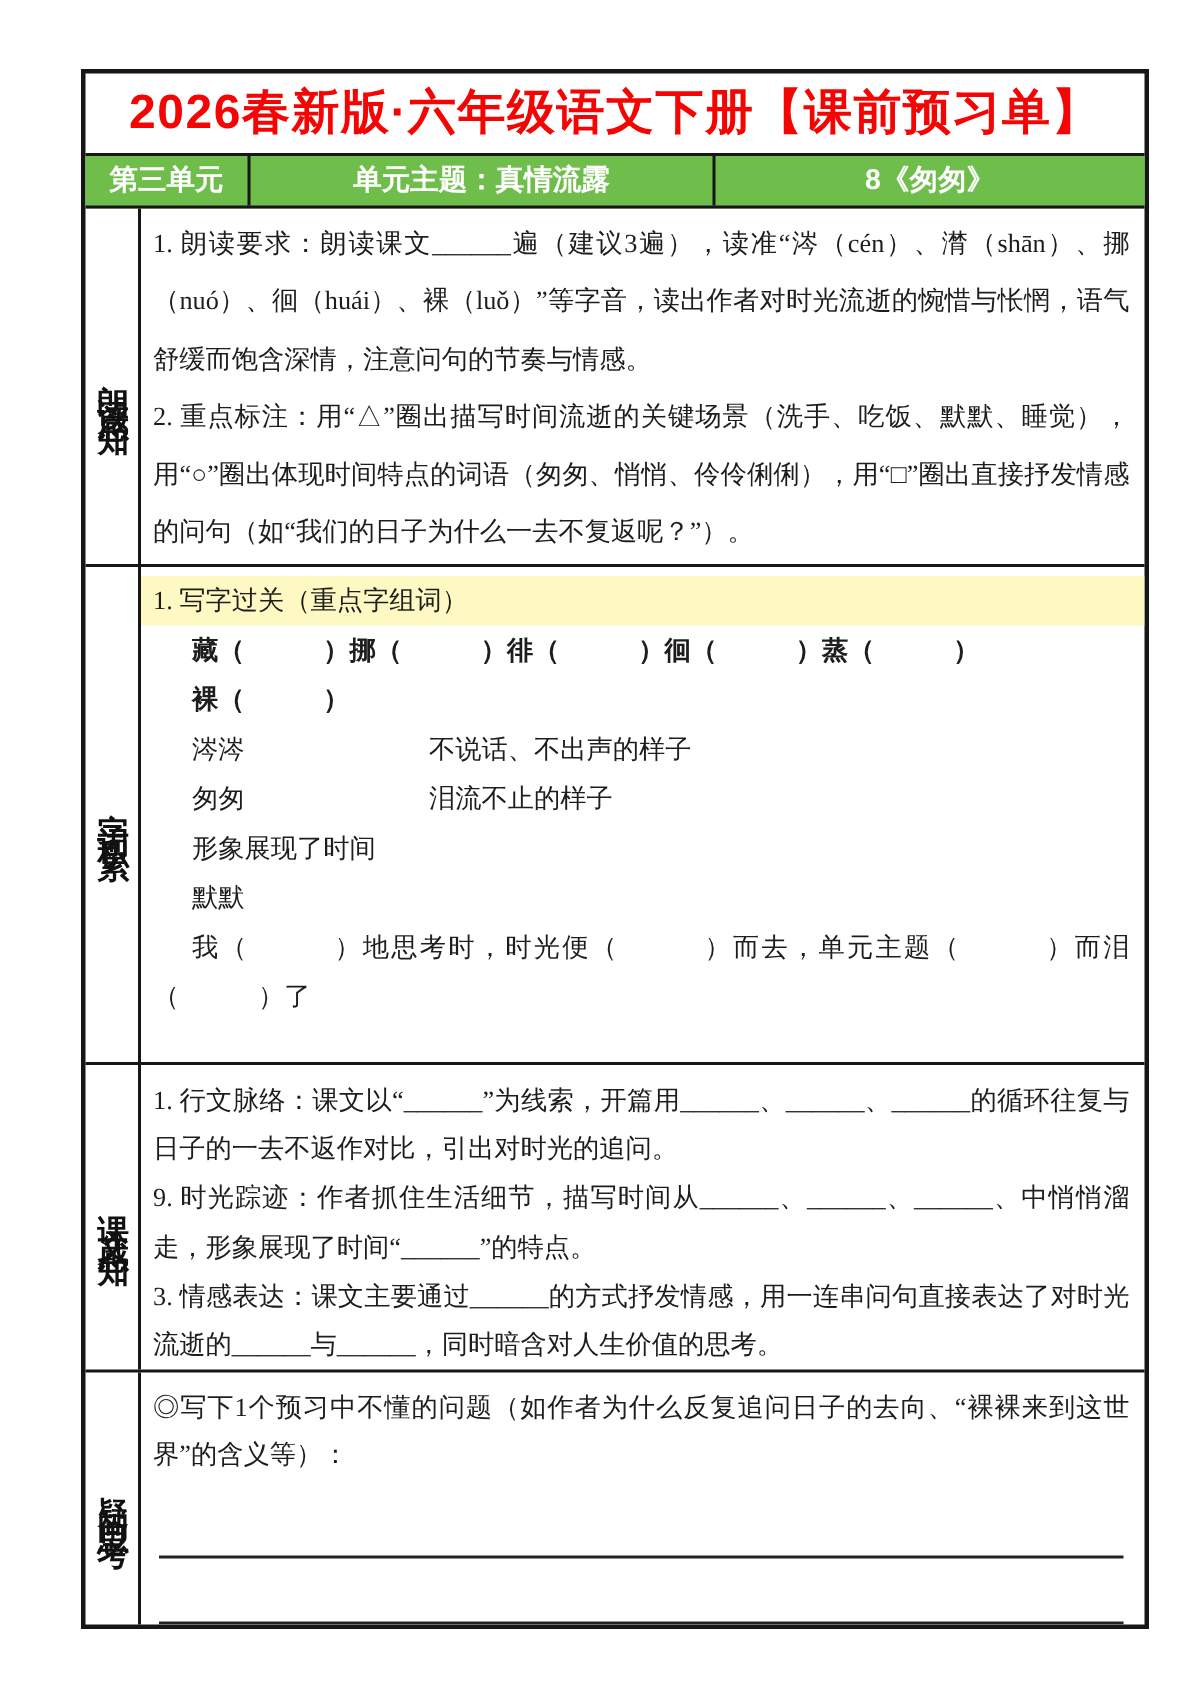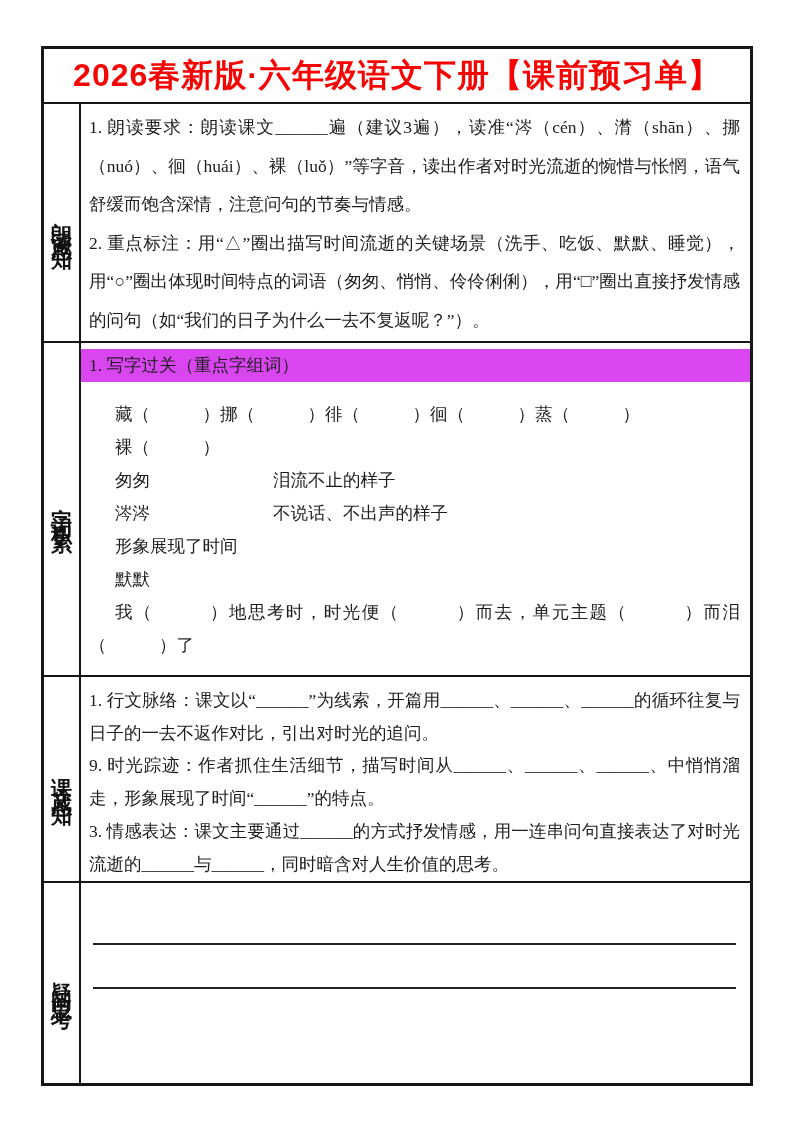--- a/index.html
+++ b/index.html
@@ -1,21 +1,21 @@
 <!DOCTYPE html>
 <html><head>
 <meta charset="utf-8">
 <style>
   * { margin: 0; padding: 0; box-sizing: border-box; }
   html, body { width: 793px; height: 1122px; background: #ffffff; }
   body { font-family: "Liberation Serif", serif; color: #1d1d1d; position: relative; }
 
   .sheet {
     position: absolute;
-    left: 41px; top: 46px;
+    left: 54px; top: 46px;
     width: 712px; height: 1040px;
     border: 3px solid #161616;
     background: #ffffff;
     display: flex; flex-direction: column;
   }
 
   .title-row {
     height: 55px;
     border-bottom: 2px solid #161616;
     display: flex; align-items: center; justify-content: center;
@@ -73,26 +73,26 @@
     overflow: hidden;
   }
 
   
   .row-reading .para { line-height: 38.5px; text-align: justify; }
 
   
   .row-words .row-content { padding-top: 6px; }
   .line33 { line-height: 33px; }
   .hl {
-    background: #d946ef;
-    margin: 0 -10px 16px -8px;
+    background: #fef9c3;
+    margin: 0 -10px 0 -8px;
     padding: 0 20px 0 8px;
     line-height: 33px;
   }
-  .indent { padding-left: 26px; }
+  .indent { padding-left: 26px; font-weight: bold; }
   .pair { display: flex; line-height: 33px; padding-left: 26px; }
   .pair .word { width: 158px; flex: none; }
   .fillline { line-height: 33px; text-indent: 26px; text-align: justify; }
 
   
   .row-text .para { line-height: 32.7px; text-align: justify; }
   .row-text .row-content { padding-top: 7px; }
 
   
   .row-question .para { line-height: 31px; text-align: justify; }
@@ -104,20 +104,25 @@
   }
   .blank-line.first { margin-top: 10px; }
 </style>
 </head>
 <body>
 
 <div class="sheet">
 
   <div class="title-row" style="color: rgb(244, 5, 4);">2026春新版·六年级语文下册【课前预习单】</div>
 
+  <div class="green-bar" style="background: rgb(111, 190, 75);">
+    <div class="gcell g1">第三单元</div>
+    <div class="gcell g2">单元主题：真情流露</div>
+    <div class="gcell g3">8《匆匆》</div>
+  </div>
 
   <div class="row bordered row-reading">
     <div class="row-label">
       <span>朗读感知</span>
     </div>
     <div class="row-content">
       <p class="para">1. 朗读要求：朗读课文______遍（建议3遍），读准“涔（cén）、潸（shān）、挪（nuó）、徊（huái）、裸（luǒ）”等字音，读出作者对时光流逝的惋惜与怅惘，语气舒缓而饱含深情，注意问句的节奏与情感。</p>
       <p class="para">2. 重点标注：用“△”圈出描写时间流逝的关键场景（洗手、吃饭、默默、睡觉），用“○”圈出体现时间特点的词语（匆匆、悄悄、伶伶俐俐），用“□”圈出直接抒发情感的问句（如“我们的日子为什么一去不复返呢？”）。</p>
       <p class="para">3. 基础梳理：试着说说作者是如何描写时间流逝的：________________</p>
     </div>
@@ -126,26 +131,26 @@
   <div class="row bordered row-words">
     <div class="row-label">
       <span>字词积累</span>
     </div>
     <div class="row-content">
       <div class="hl">1. 写字过关（重点字组词）</div>
       <div class="line33 indent">藏（　　　）挪（　　　）徘（　　　）徊（　　　）蒸（　　　）</div>
       <div class="line33 indent">裸（　　　）</div>
 
       <div class="pair">
+        <span class="word">涔涔</span>
+        <span class="def">不说话、不出声的样子</span>
+      </div>
+      <div class="pair">
         <span class="word">匆匆</span>
         <span class="def">泪流不止的样子</span>
-      </div>
-      <div class="pair">
-        <span class="word">涔涔</span>
-        <span class="def">不说话、不出声的样子</span>
       </div>
       <div class="pair">
         <span class="def">形象展现了时间</span>
       </div>
       <div class="pair">
         <span class="word">默默</span>
       </div>
 
       <p class="fillline">我（　　　）地思考时，时光便（　　　）而去，单元主题（　　　）而泪（　　　）了</p>
     </div>
@@ -160,18 +165,19 @@
       <p class="para">9. 时光踪迹：作者抓住生活细节，描写时间从______、______、______、中悄悄溜走，形象展现了时间“______”的特点。</p>
       <p class="para">3. 情感表达：课文主要通过______的方式抒发情感，用一连串问句直接表达了对时光流逝的______与______，同时暗含对人生价值的思考。</p>
     </div>
   </div>
 
   <div class="row row-question">
     <div class="row-label">
       <span>疑问思考</span>
     </div>
     <div class="row-content">
+      <p class="para">◎写下1个预习中不懂的问题（如作者为什么反复追问日子的去向、“裸裸来到这世界”的含义等）：</p>
       <div class="blank-line first"></div>
       <div class="blank-line"></div>
     </div>
   </div>
 
 </div>
 
 </body></html>

